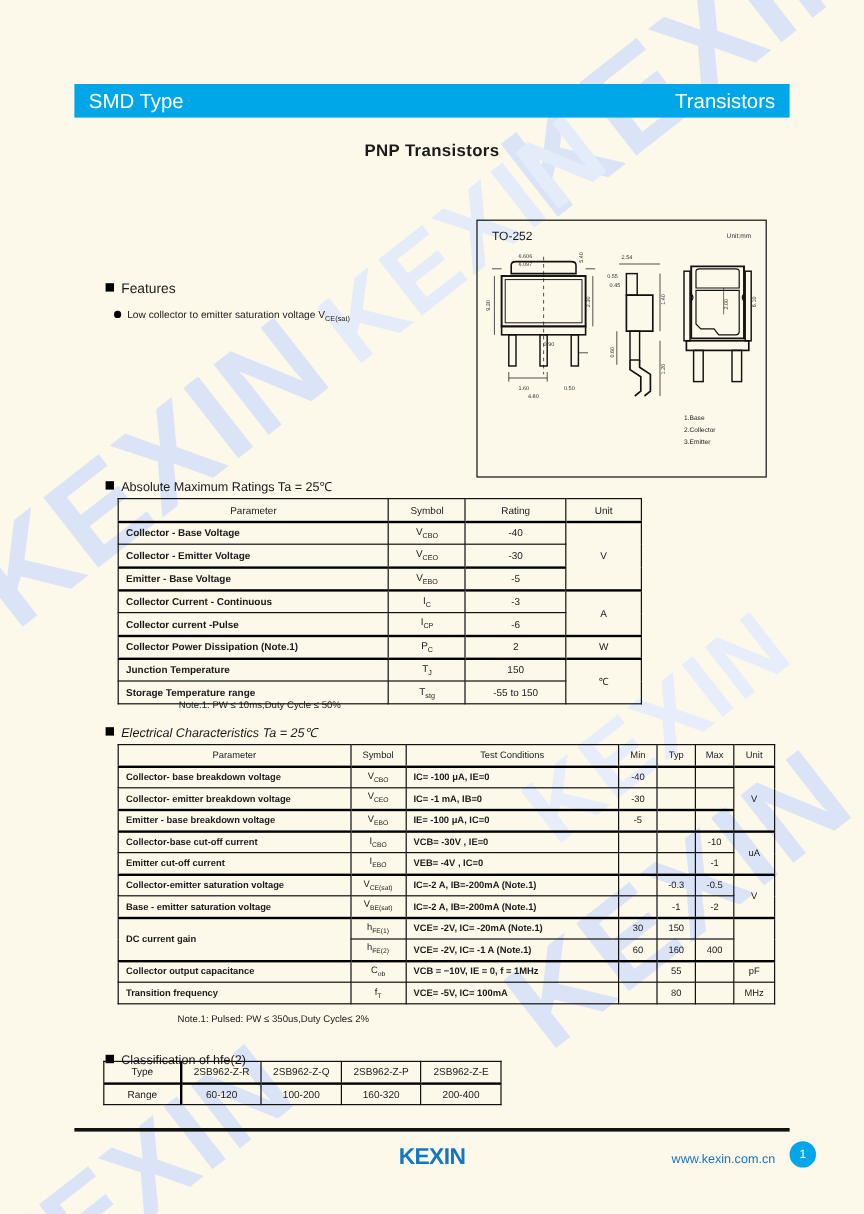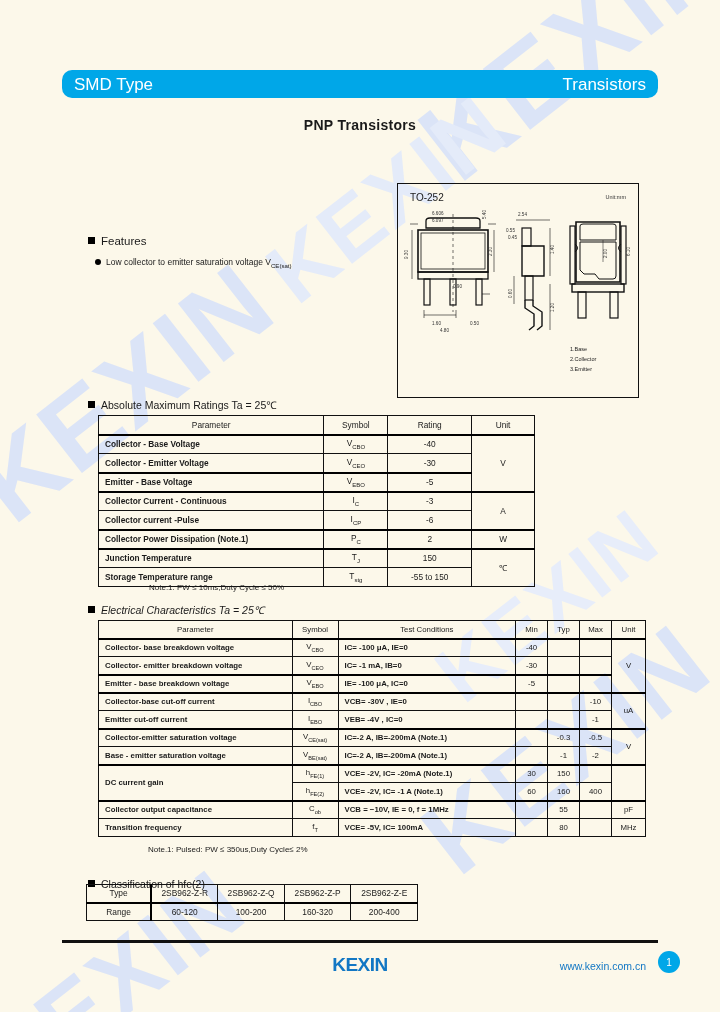--- a/index.html
+++ b/index.html
@@ -56,21 +56,20 @@
     left: 62px;
     top: 70px;
     width: 596px;
     height: 28px;
     background: #00a7e8;
     display: flex;
     align-items: center;
     justify-content: space-between;
     padding: 0 12px;
     box-sizing: border-box;
-    border-radius: 10px;
   }
   .header-bar span {
     color: #ffffff;
     font-size: 17px;
     line-height: 1;
   }
 
   
   .doc-title {
     position: absolute;

